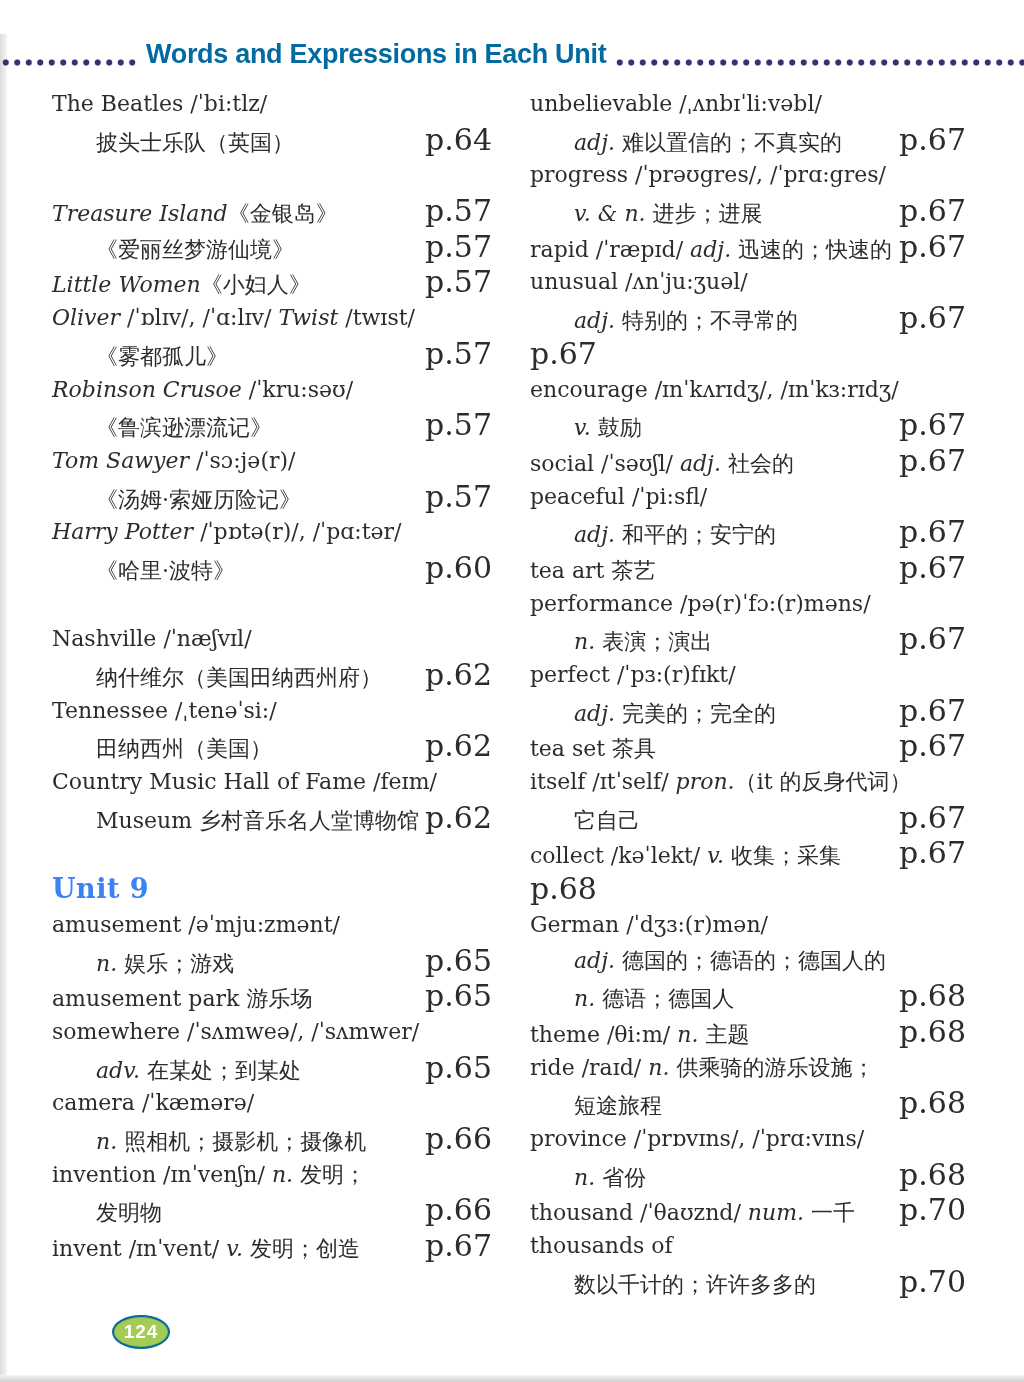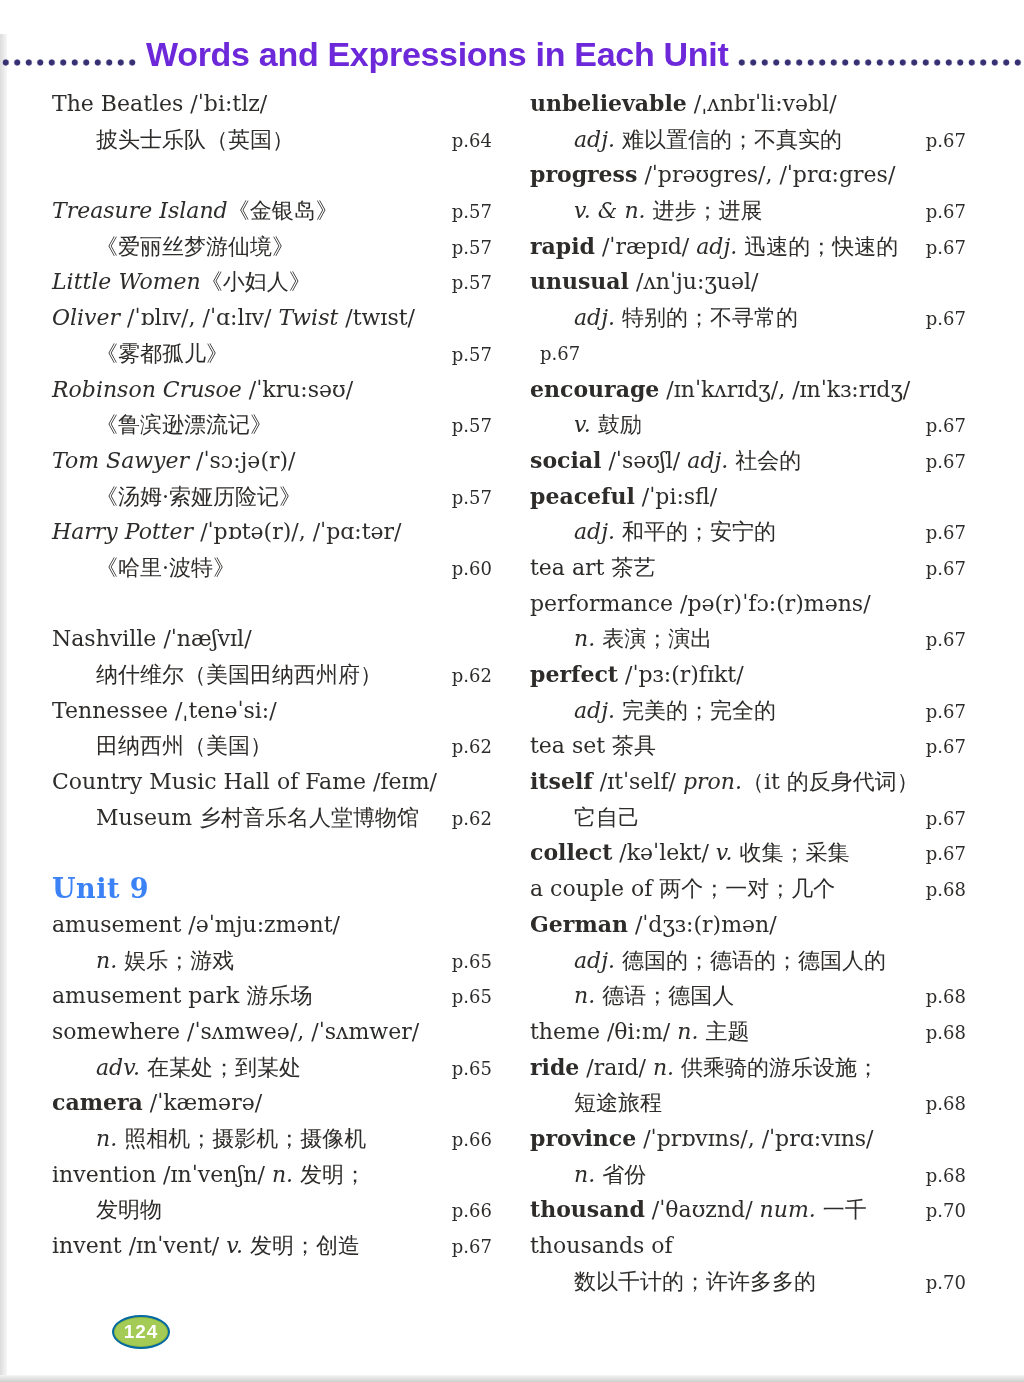--- a/index.html
+++ b/index.html
@@ -35,38 +35,38 @@
     background-size: 11.5px 9px;
     background-repeat: repeat-x;
     background-position: left center;
   }
   .dots-left { width: 140px; }
   .dots-right { flex: 1 1 auto; }
   h1.page-title {
     margin: 0 8px 15px 6px;
     font-family: "Liberation Sans", sans-serif;
     font-weight: 700;
-    font-size: 34px;
+    font-size: 27px;
     letter-spacing: -0.3px;
-    color: #6d28d9;
+    color: #0369a1;
     white-space: nowrap;
   }
   
   .columns { position: absolute; top: 86px; left: 0; right: 0; height: 1240px; }
   .col { position: absolute; top: 0; }
   .col-left  { left: 52px;  width: 440px; }
   .col-right { left: 530px; width: 436px; }
   .line {
     display: flex; justify-content: space-between; align-items: baseline;
     height: 35.7px; line-height: 35.7px; white-space: nowrap;
   }
   .line .content { font-size: 22px; }
   .line.indent .content { padding-left: 44px; }
-  .page-ref { font-size: 18px; margin-left: 10px; flex: 0 0 auto; }
-  .seg-b { font-weight: bold; margin-top: 24px; }
+  .page-ref { font-size: 30px; flex: 0 0 auto; }
+  .seg-b { font-weight: normal; margin-top: 24px; }
   .seg-i { font-style: italic; }
   .line.unit .content {
     font-weight: bold;
     font-size: 27px;
     color: #3b82f6;
     letter-spacing: 0.5px;
   }
   
   .page-badge {
     position: absolute; left: 112px; top: 1315px;
@@ -283,21 +283,20 @@
         </div>
         <div class="line indent">
           <span class="content"><span class="seg-r">它自己</span></span>
           <span class="page-ref">p.67</span>
         </div>
         <div class="line">
           <span class="content"><span class="seg-b">collect</span><span class="seg-r"> /kəˈlekt/ </span><span class="seg-i">v.</span><span class="seg-r"> 收集；采集</span></span>
           <span class="page-ref">p.67</span>
         </div>
         <div class="line">
-          <span class="content"><span class="seg-r">a couple of 两个；一对；几个</span></span>
           <span class="page-ref">p.68</span>
         </div>
         <div class="line">
           <span class="content"><span class="seg-b">German</span><span class="seg-r"> /ˈdʒɜ:(r)mən/</span></span>
         </div>
         <div class="line indent">
           <span class="content"><span class="seg-i">adj.</span><span class="seg-r"> 德国的；德语的；德国人的</span></span>
         </div>
         <div class="line indent">
           <span class="content"><span class="seg-i">n.</span><span class="seg-r"> 德语；德国人</span></span>

